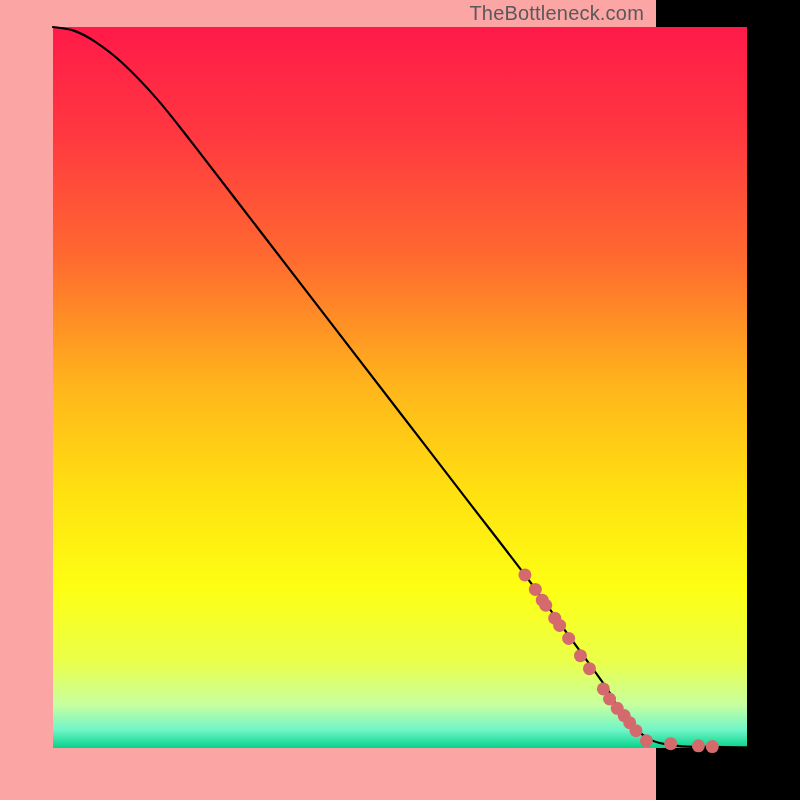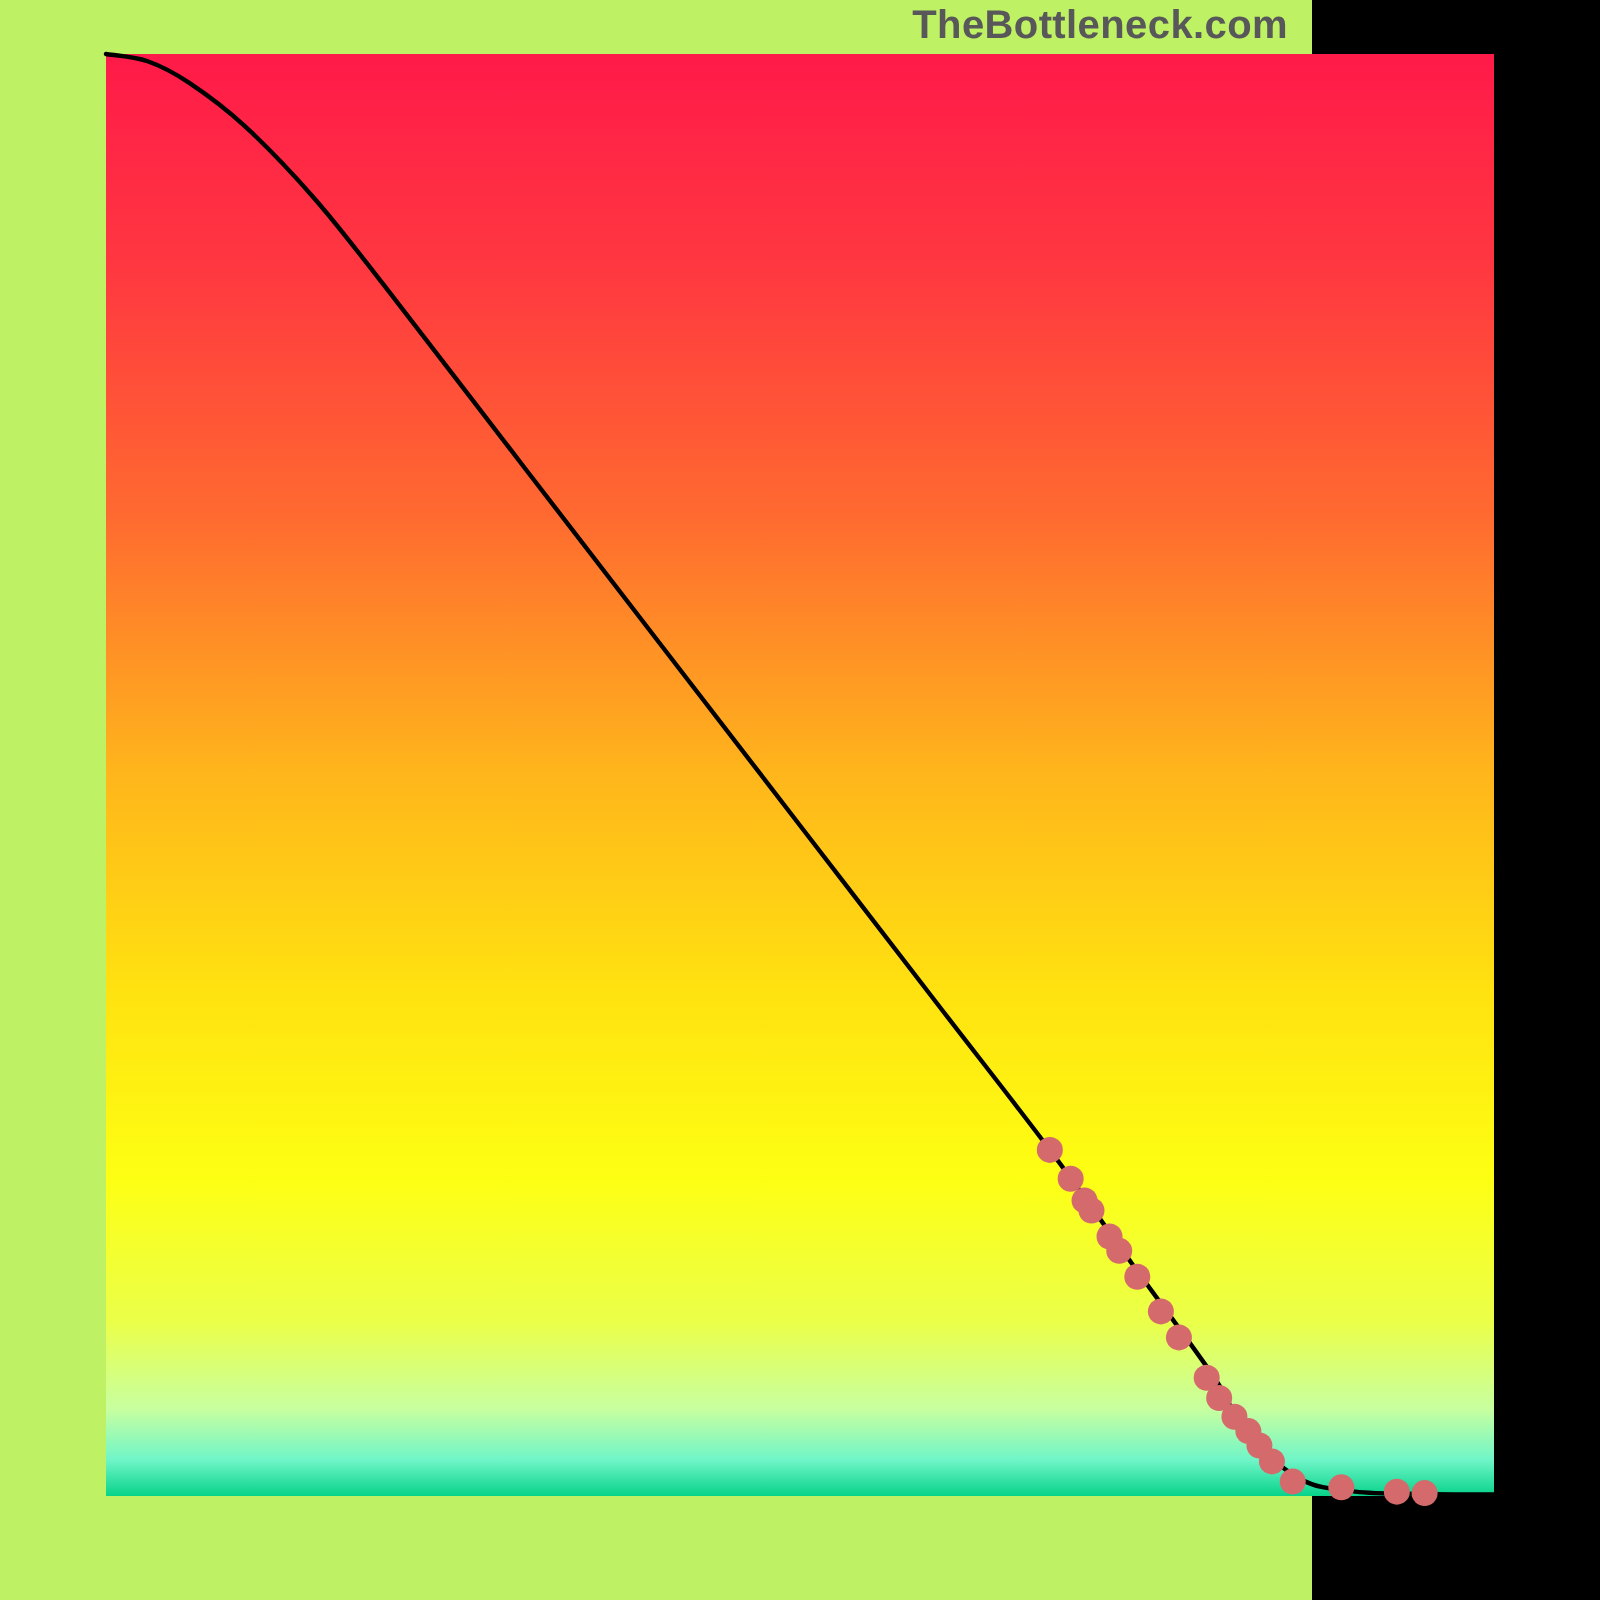--- a/index.html
+++ b/index.html
@@ -7,22 +7,21 @@
     padding: 0;
     width: 800px;
     height: 800px;
     background: #000;
     overflow: hidden;
   }
   .stage {
     position: relative;
     width: 656px;
     height: 800px;
-    background: #bef264;
-    font-weight: bold;
+    background: #fca5a5;
   }
   .watermark {
     position: absolute;
     top: 2px;
     right: 12px;
     font-family: Arial, Helvetica, sans-serif;
     font-size: 20px;
     color: #58585a;
     letter-spacing: 0.2px;
     z-index: 30;

